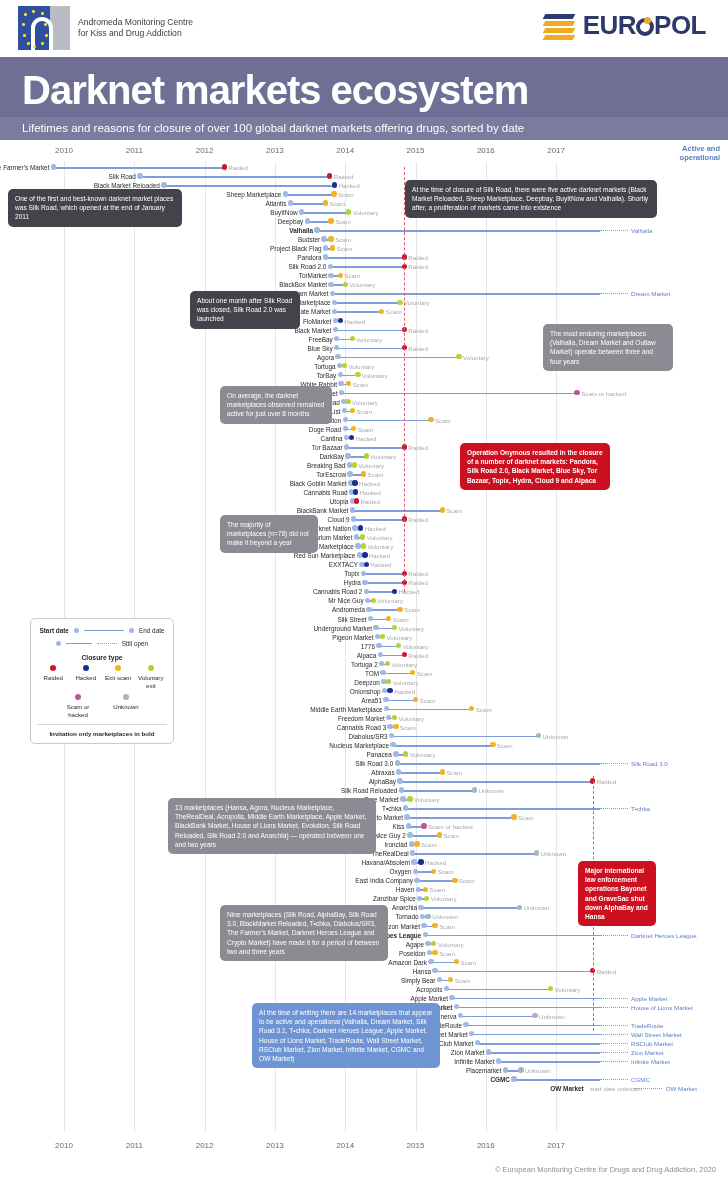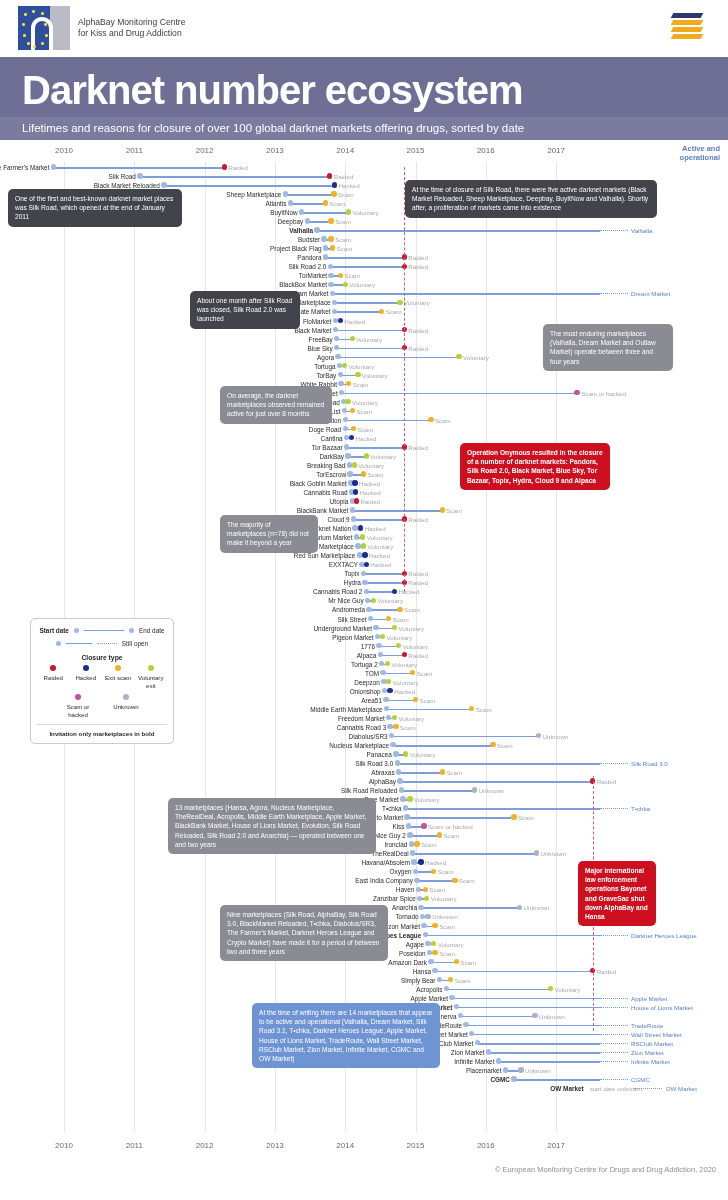--- a/index.html
+++ b/index.html
@@ -96,36 +96,37 @@
       <div class="star" style="left:23px;top:6px"></div>
         <div class="star" style="left:4px;top:17px"></div>
       <div class="star" style="left:5px;top:28px"></div>
         <div class="star" style="left:9px;top:36px"></div>
       <div class="star" style="left:26px;top:17px"></div>
         <div class="star" style="left:27px;top:28px"></div>
       <div class="star" style="left:23px;top:36px"></div>
         <div class="star" style="left:15px;top:39px"></div>
     </div>
     <div id="emcdda-text">
-      <div>AlphaBay Monitoring Centre</div>
+      <div>Andromeda Monitoring Centre</div>
       <div>for Kiss and Drug Addiction</div>
     </div>
   </div>
   <div id="europol-logo">
     <div id="europol-chev">
       <i class="b" style="top:3px;width:30px"></i>
       <i style="top:10px;width:30px"></i>
       <i style="top:17px;width:30px"></i>
       <i style="top:24px;width:30px"></i>
     </div>
+    <div id="europol-word"><span>EUR</span><span class="o-ring"></span><span>POL</span></div>
   </div>
 </div>
 
 <div id="title-band">
-  <div id="title">Darknet number ecosystem</div>
+  <div id="title">Darknet markets ecosystem</div>
 </div>
 <div id="subtitle-band">
   <div id="subtitle">Lifetimes and reasons for closure of over 100 global darknet markets offering drugs, sorted by date</div>
 </div>
 
 <div id="chart">
   <div id="active-head">Active and<br>operational</div>
   <div id="gridlines">
       <div class="gridline" style="left: 64px;"></div>
       <div class="gridline" style="left: 134.3px;"></div>

